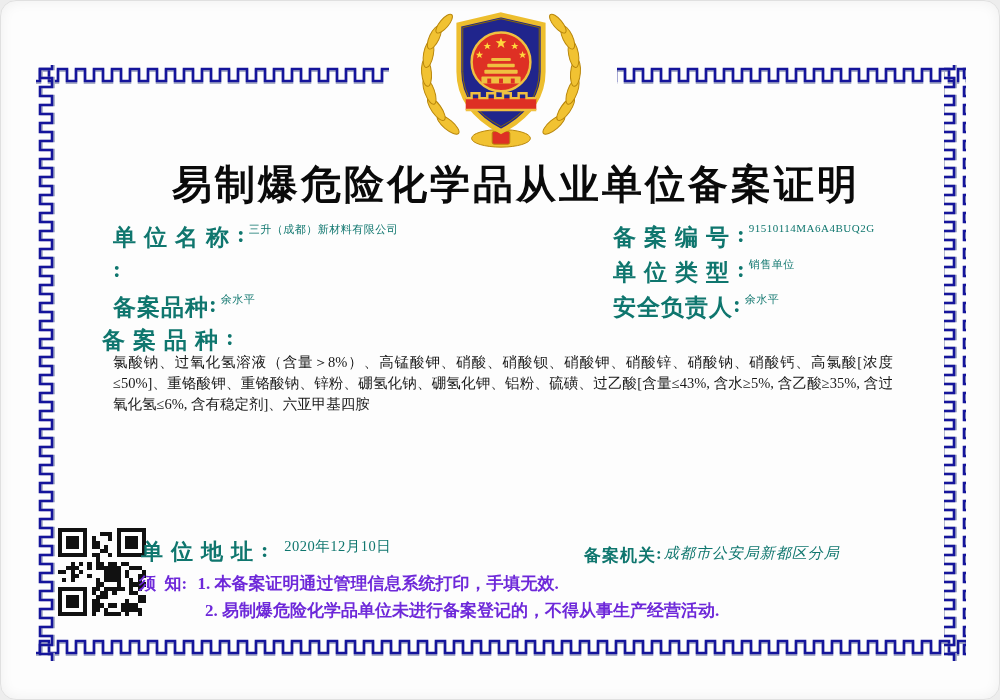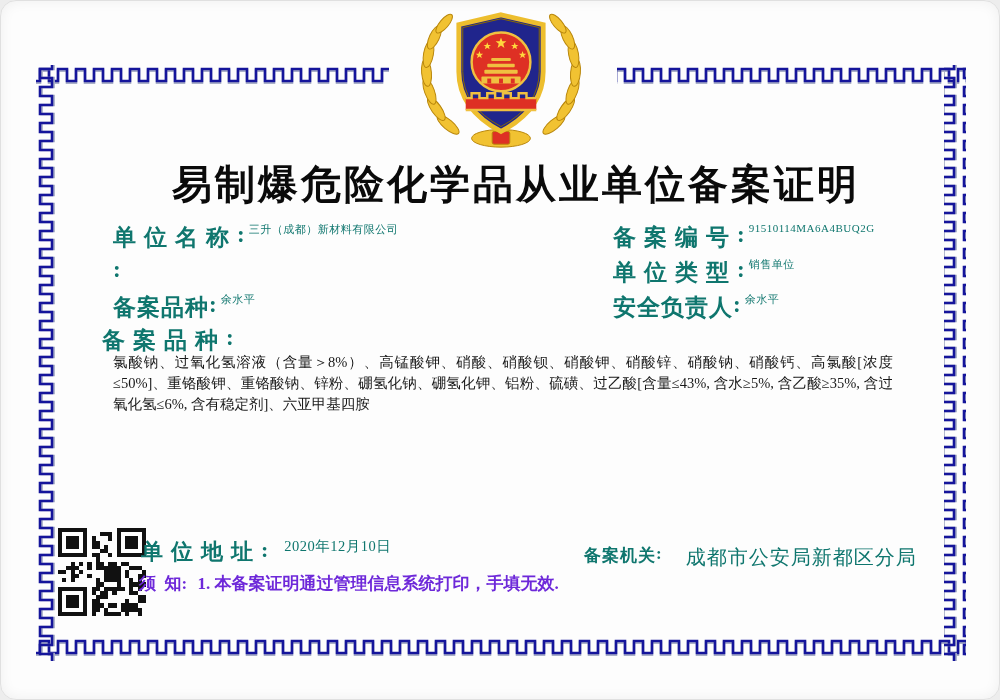--- a/index.html
+++ b/index.html
@@ -26,21 +26,21 @@
   .flabel.tight{letter-spacing:1px;}
   .fvalue{font-size:11px;margin-left:4px;letter-spacing:.5px;}
   #chem-list{
     position:absolute;left:112px;top:351px;width:780px;
     font-size:14.5px;line-height:21px;text-align:justify;
     color:#181818;font-weight:500;
   }
   #qr-wrap{position:absolute;left:57px;top:527px;width:88px;height:88px;}
   .bfield .flabel{font-size:22px;}
   #authority .flabel{font-size:17px;letter-spacing:1px;}
-  #authority .fvalue{font-size:20px;margin-left:24px;letter-spacing:1px;}
+  #authority .fvalue{font-size:15px;margin-left:2px;letter-spacing:1px;font-style:italic;}
   #print-time .fvalue{font-size:14.5px;margin-left:16px;}
   .note-line{
     position:absolute;font-size:17px;color:#6d28d9;font-weight:600;
     white-space:nowrap;font-family:"Liberation Serif", serif;
   }
   .note-label{white-space:pre;margin-right:6px;}
 </style>
 </head>
 <body>
 
@@ -301,14 +301,17 @@
   </div>
   <div class="field bfield" id="authority" style="left:583px;top:543px;">
     <span class="flabel">备案机关</span>
       <span class="flabel" style="letter-spacing:0;">:</span>
     <span class="fvalue">成都市公安局新都区分局</span>
   </div>
 
   <div class="note-line" style="left:138px;top:571px;">
     <span class="note-label">须  知: </span><span>1. 本备案证明通过管理信息系统打印，手填无效.</span>
   </div>
+  <div class="note-line" style="left:204px;top:598px;">
+    <span>2. 易制爆危险化学品单位未进行备案登记的，不得从事生产经营活动.</span>
+  </div>
 
 </div>
 
 </body></html>

